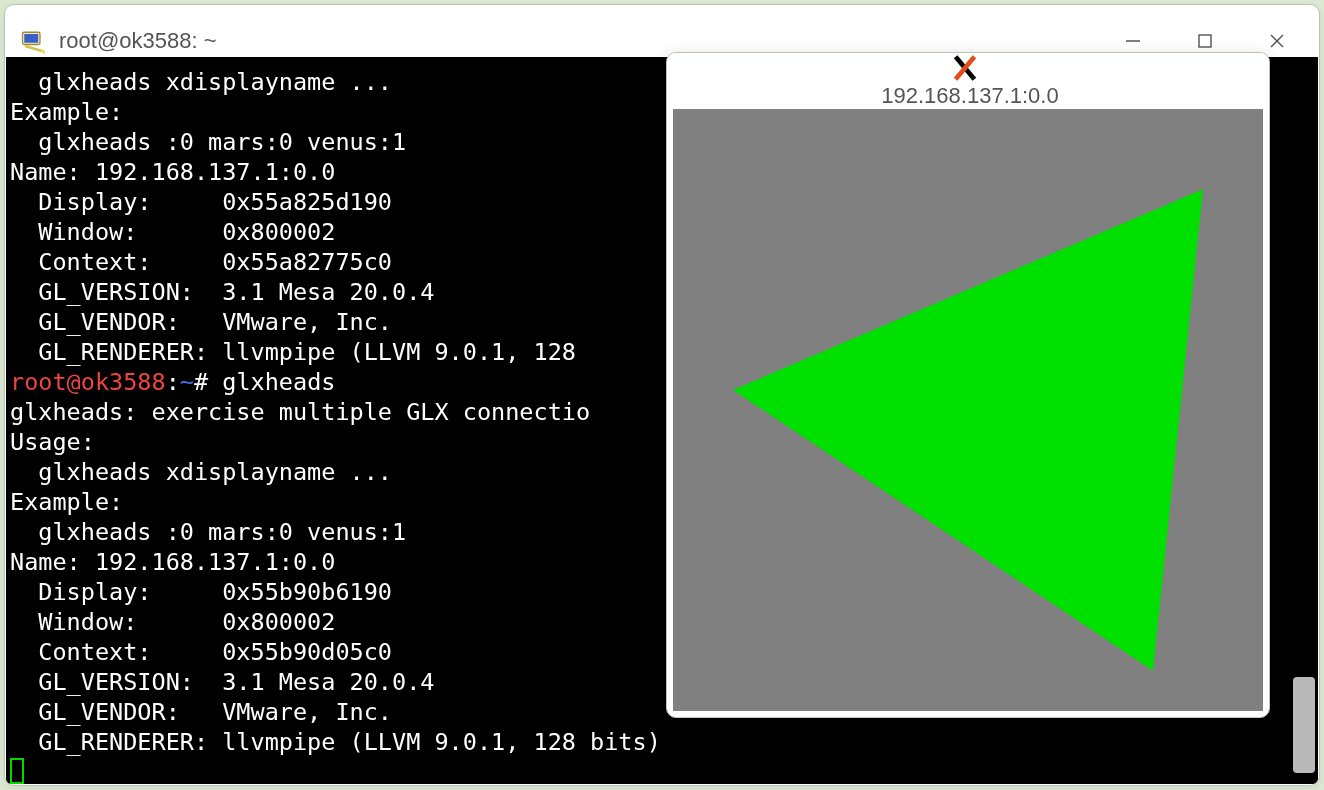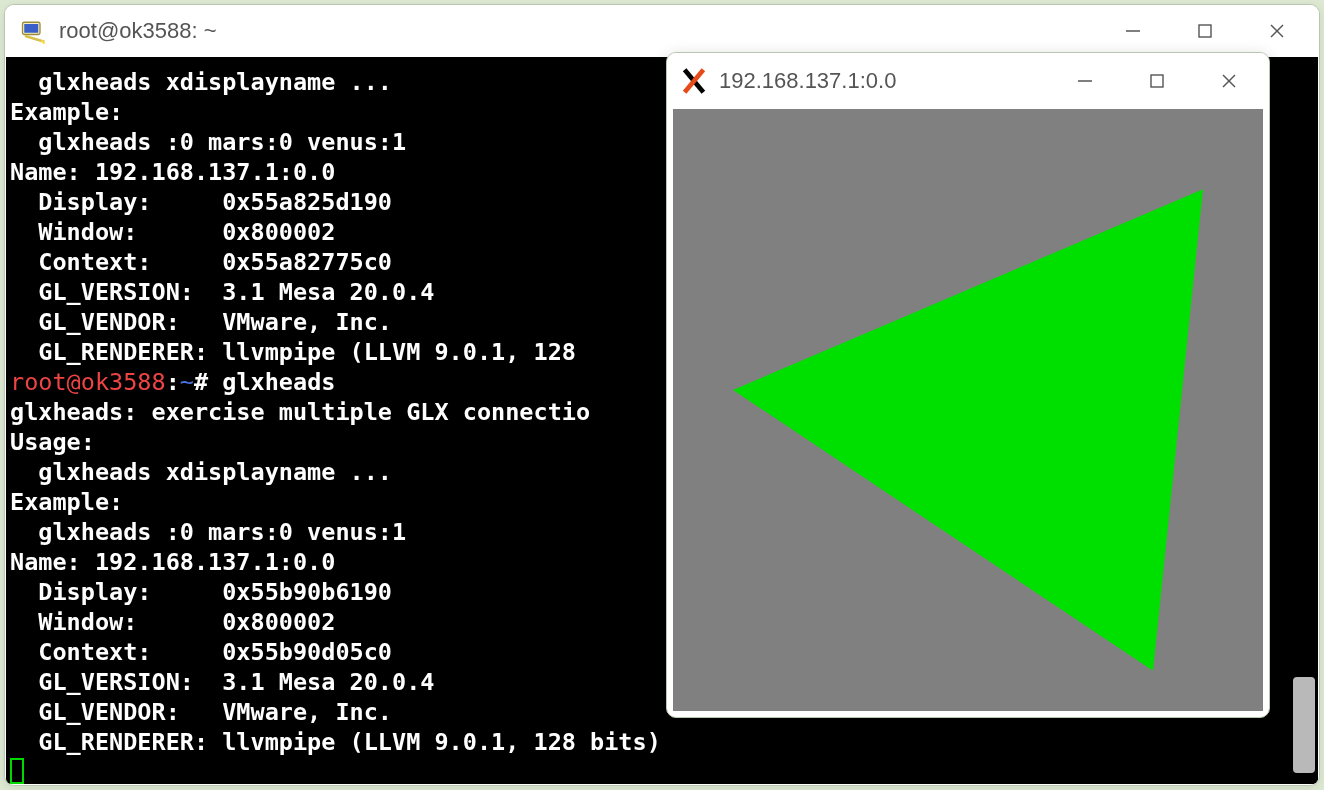--- a/index.html
+++ b/index.html
@@ -24,20 +24,21 @@
     border-radius: 10px;
     box-shadow: 0 2px 8px rgba(0,0,0,0.08);
     overflow: hidden;
   }
   .main-titlebar {
     height: 52px;
     background: #ffffff;
     display: flex;
     align-items: center;
     padding: 0 10px 0 14px;
+    margin-top: 10px;
   }
   .main-titlebar .app-icon {
     width: 28px;
     height: 28px;
     margin-right: 12px;
     flex: 0 0 auto;
   }
   .main-titlebar .title-text {
     flex: 1 1 auto;
     font-size: 22px;
@@ -70,21 +71,21 @@
     font-family: "Consolas","Menlo","DejaVu Sans Mono",monospace;
     font-size: 23.5px;
     line-height: 30px;
     color: #ffffff;
     padding: 10px 4px 4px 4px;
     white-space: pre;
     overflow: hidden;
   }
   .terminal .green { color: #ef4444; }
   .terminal .blue  { color: #4a6fe0; }
-  .terminal .white { color: #ffffff; font-weight: bold; }
+  .terminal .white { color: #ffffff; }
   .cursor {
     display: inline-block;
     width: 14px;
     height: 26px;
     border: 2px solid #00d800;
     vertical-align: -4px;
   }
 
   .scrollbar-track {
     position: absolute;
@@ -116,20 +117,21 @@
     border-radius: 10px;
     box-shadow: 0 4px 16px rgba(0,0,0,0.18);
     overflow: hidden;
   }
   .x-titlebar {
     height: 56px;
     background: #ffffff;
     display: flex;
     align-items: center;
     padding: 0 8px 0 12px;
+    flex-direction: column;
   }
   .x-titlebar .x-icon {
     width: 30px;
     height: 30px;
     margin-right: 10px;
     flex: 0 0 auto;
   }
   .x-titlebar .title-text {
     flex: 1 1 auto;
     font-size: 22px;

